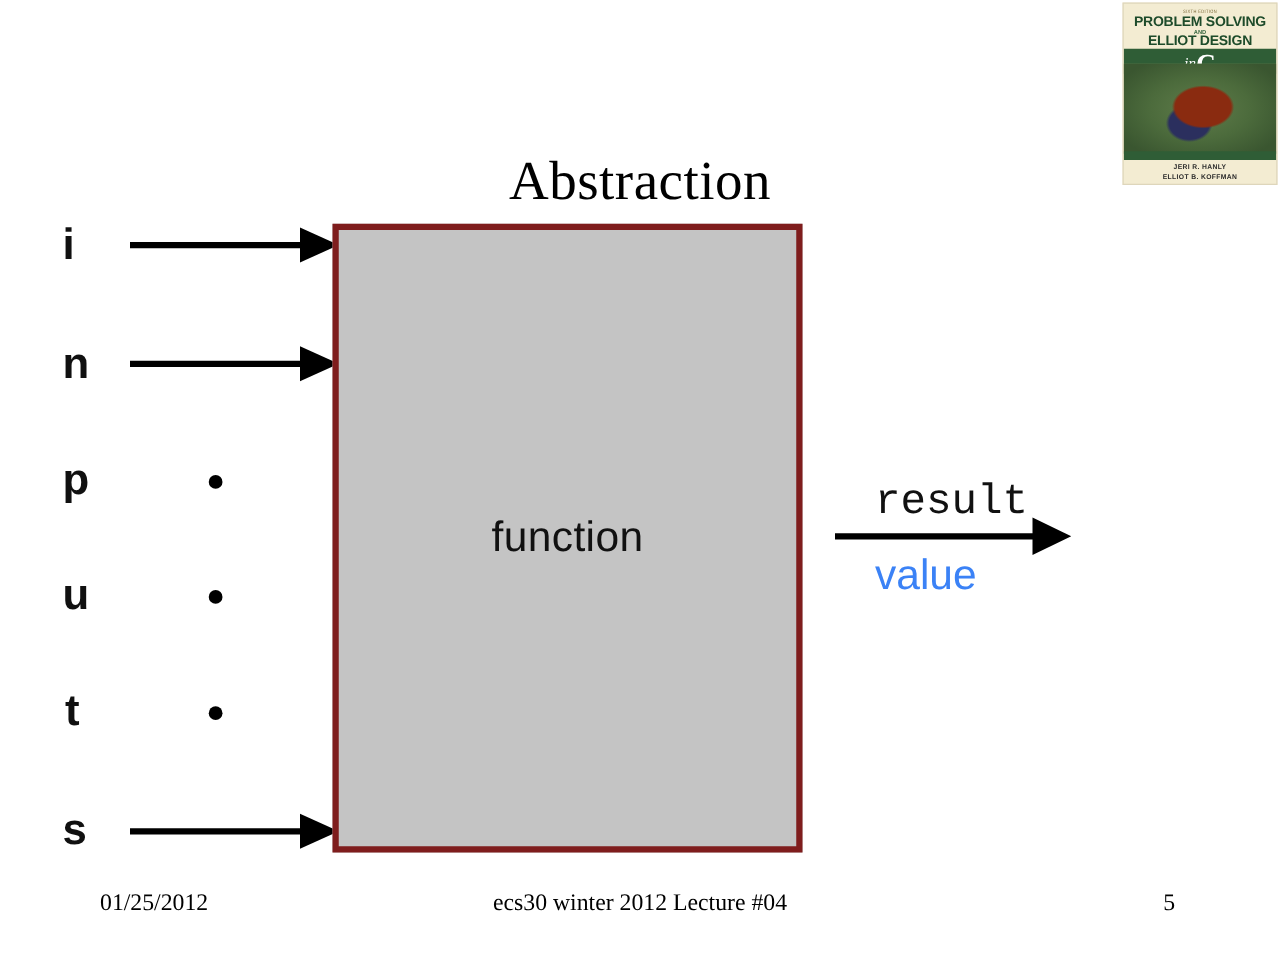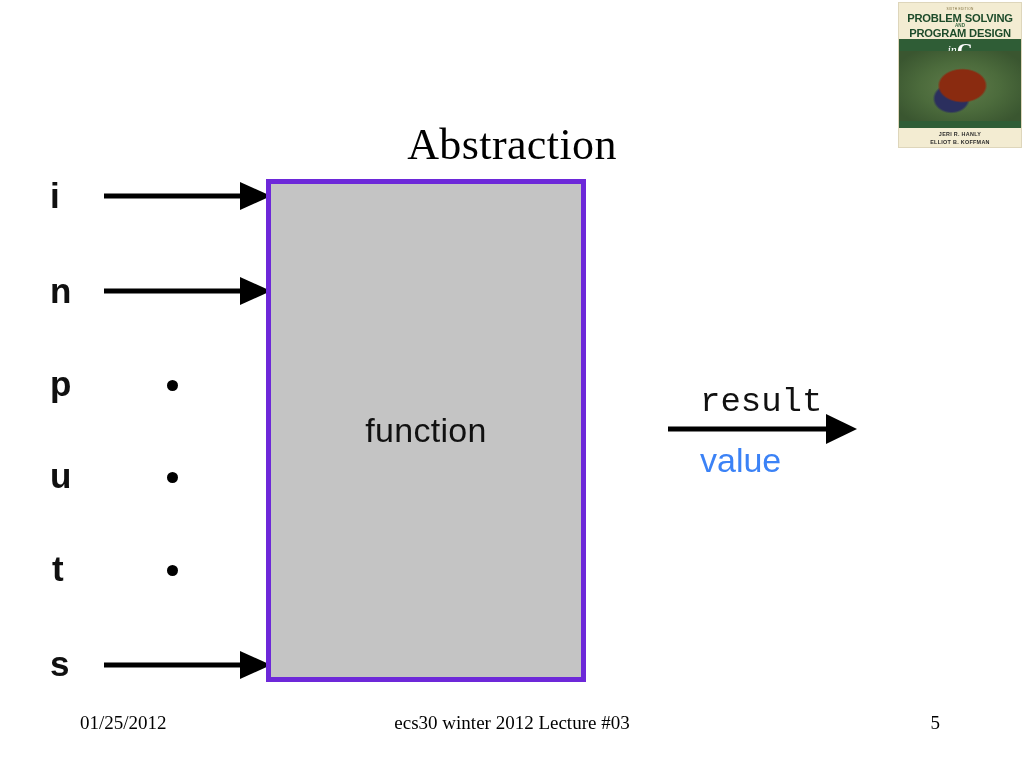--- a/index.html
+++ b/index.html
@@ -69,24 +69,24 @@
     top: 0;
     width: 1024px;
     height: 710px;
   }
 
   
   #function-box {
     position: absolute;
     left: 266px;
     top: 179px;
-    width: 320px;
+    width: 376px;
     height: 503px;
     background: #c4c4c4;
-    border: 5px solid #6d28d9;
+    border: 5px solid #7f1d1d;
     box-sizing: border-box;
   }
   #function-label {
     position: absolute;
     left: 0;
     top: 0;
     width: 100%;
     height: 100%;
     display: flex;
     align-items: center;
@@ -300,29 +300,29 @@
     <div id="function-box">
       <div id="function-label">function</div>
     </div>
 
     <div id="result-label">result</div>
     <div id="value-label">value</div>
   </div>
 
   <div id="footer">
     <div id="footer-date">01/25/2012</div>
-    <div id="footer-center">ecs30 winter 2012 Lecture #03</div>
+    <div id="footer-center">ecs30 winter 2012 Lecture #04</div>
     <div id="footer-page">5</div>
   </div>
 
   <div id="book-cover">
     <div id="book-edition">SIXTH EDITION</div>
     <div id="book-title-1">PROBLEM SOLVING</div>
     <div id="book-and">AND</div>
-    <div id="book-title-2">PROGRAM DESIGN</div>
+    <div id="book-title-2">ELLIOT DESIGN</div>
     <div id="book-greenband"></div>
     <div id="book-inc"><span>in</span><span class="cletter">C</span></div>
     <div id="book-art"></div>
     <div id="book-bottomband"></div>
     <div class="book-author" id="book-author-1">JERI R. HANLY</div>
     <div class="book-author" id="book-author-2">ELLIOT B. KOFFMAN</div>
   </div>
 
 </div>
 

